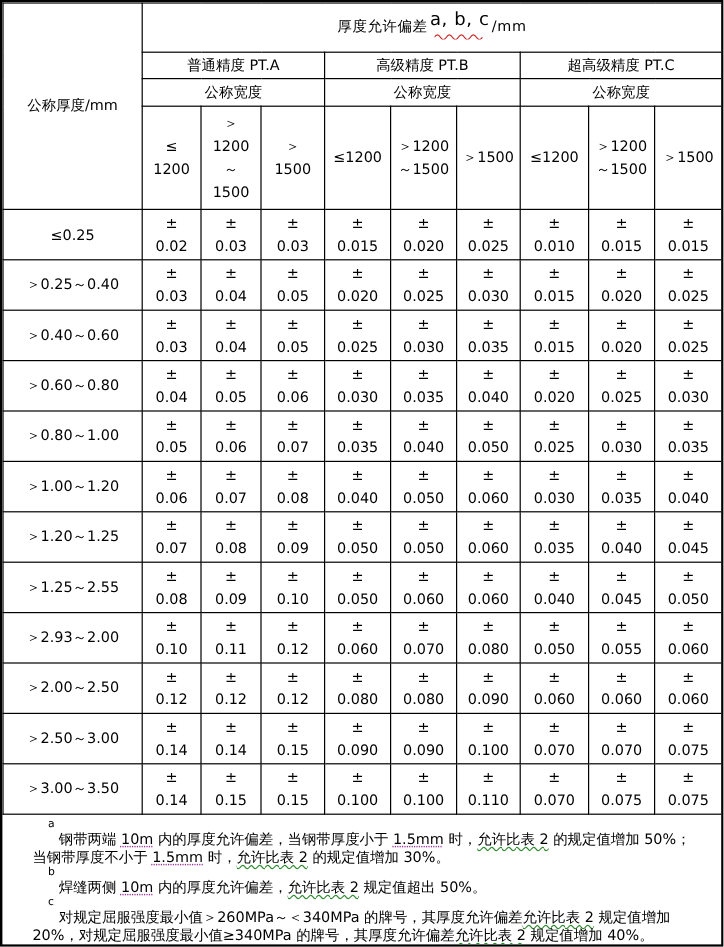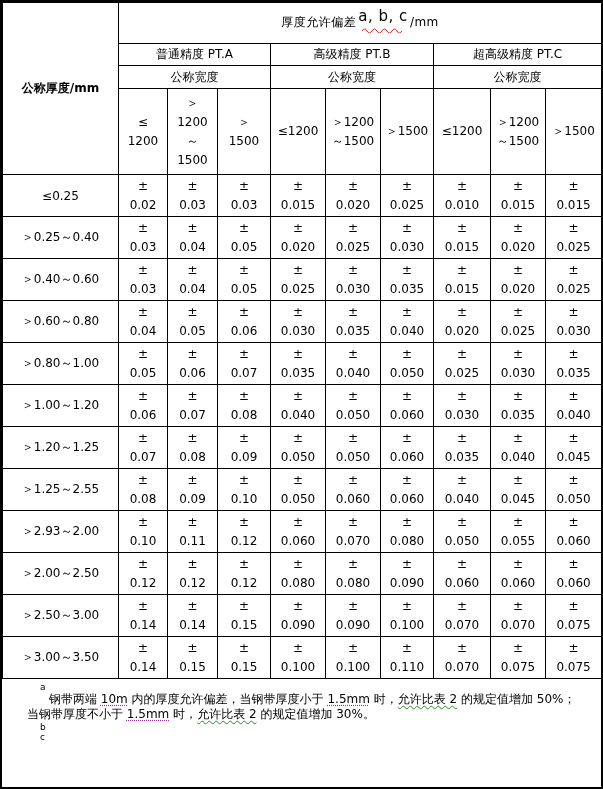--- a/index.html
+++ b/index.html
@@ -27,21 +27,21 @@
     font-size: 12px;
     padding: 0;
     overflow: hidden;
   }
   tr.r-title   { height: 41px; }
   tr.r-groups  { height: 22px; }
   tr.r-wlabel  { height: 23px; }
   tr.r-wcols   { height: 86px; }
   tbody tr     { height: 42px; }
 
-  td.corner { font-size: 12px; font-weight: bold; }
+  td.corner { font-size: 12px; }
   td.title-cell { font-size: 12px; letter-spacing: 0.5px; }
   .supstack {
     display: inline-block;
     vertical-align: -1px;
     margin: 0 2px;
   }
   .sup-letters {
     display: block;
     font-size: 15px;
     line-height: 10px;
@@ -276,15 +276,17 @@
           <td class="val">±<br>0.075</td>
           <td class="val">±<br>0.075</td>
         </tr>
       </tbody>
   </table>
 
   <div class="footnotes" id="footnotes">
       <div class="fn-letter">a</div>
       <div class="fn-text"><span>钢带两端 </span><span class="mark-dotted">10m</span><span> 内的厚度允许偏差，当钢带厚度小于 </span><span class="mark-dotted">1.5mm</span><span> 时，</span><span class="mark-wavy">允许比表 2</span><span> 的规定值增加 50%；当钢带厚度不小于 </span><span class="mark-dotted">1.5mm</span><span> 时，</span><span class="mark-wavy">允许比表 2</span><span> 的规定值增加 30%。</span></div>
       <div class="fn-letter">b</div>
+      <div class="fn-text"><span>焊缝两侧 </span><span class="mark-dotted">10m</span><span> 内的厚度允许偏差，</span><span class="mark-wavy">允许比表 2</span><span> 规定值超出 50%。</span></div>
       <div class="fn-letter">c</div>
+      <div class="fn-text"><span>对规定屈服强度最小值＞260MPa～＜340MPa 的牌号，其厚度允许偏差</span><span class="mark-wavy">允许比表 2</span><span> 规定值增加 20%，对规定屈服强度最小值≥340MPa 的牌号，其厚度允许偏差</span><span class="mark-wavy">允许比表 2</span><span> 规定值增加 40%。</span></div>
     </div>
 </div>
 
 </body></html>

